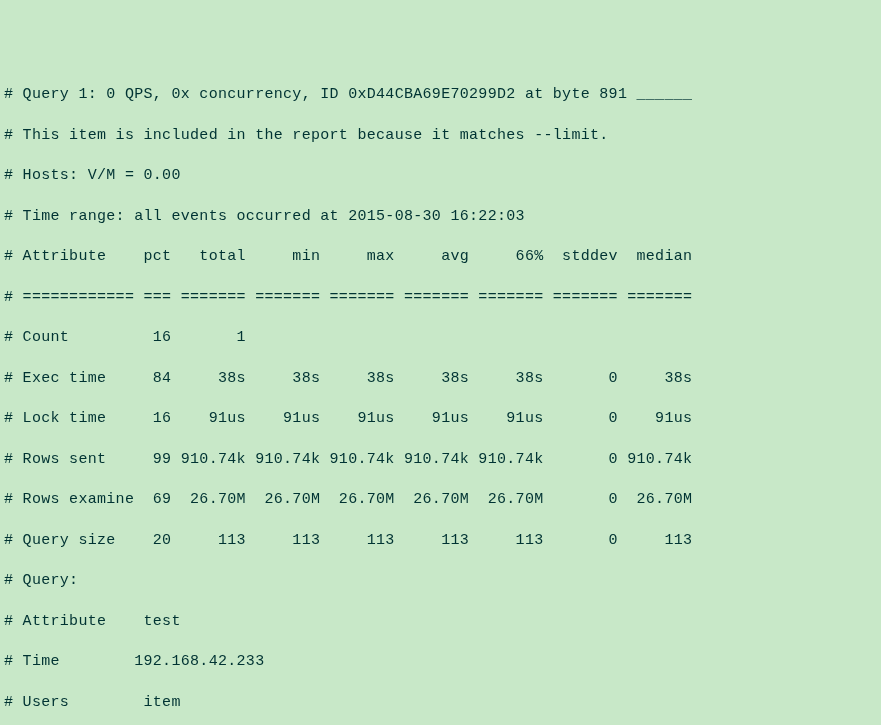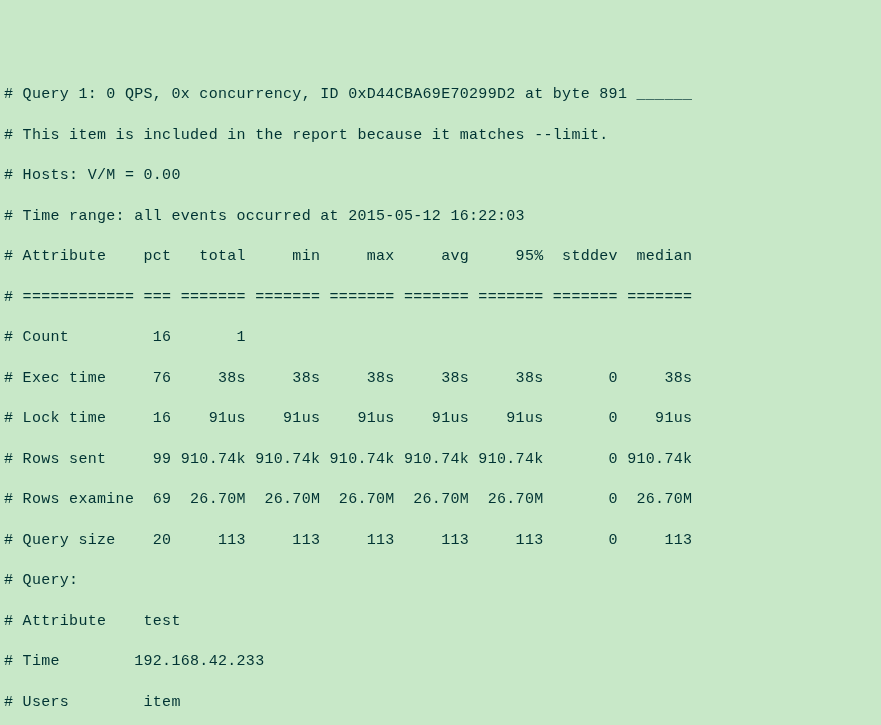--- a/index.html
+++ b/index.html
@@ -22,25 +22,25 @@
     }
   </style>
 </head>
 <body>
 
 
 
 <span class="line"># Query 1: 0 QPS, 0x concurrency, ID 0xD44CBA69E70299D2 at byte 891 ______</span>
 <span class="line"># This item is included in the report because it matches --limit.</span>
 <span class="line"># Hosts: V/M = 0.00</span>
-<span class="line"># Time range: all events occurred at 2015-05-12 16:22:03</span>
-<span class="line"># Attribute    pct   total     min     max     avg     95%  stddev  median</span>
+<span class="line"># Time range: all events occurred at 2015-08-30 16:22:03</span>
+<span class="line"># Attribute    pct   total     min     max     avg     66%  stddev  median</span>
 <span class="line"># ============ === ======= ======= ======= ======= ======= ======= =======</span>
 <span class="line"># Count         16       1</span>
-<span class="line"># Exec time     76     38s     38s     38s     38s     38s       0     38s</span>
+<span class="line"># Exec time     84     38s     38s     38s     38s     38s       0     38s</span>
 <span class="line"># Lock time     16    91us    91us    91us    91us    91us       0    91us</span>
 <span class="line"># Rows sent     99 910.74k 910.74k 910.74k 910.74k 910.74k       0 910.74k</span>
 <span class="line"># Rows examine  69  26.70M  26.70M  26.70M  26.70M  26.70M       0  26.70M</span>
 <span class="line"># Query size    20     113     113     113     113     113       0     113</span>
 <span class="line"># Query:</span>
 <span class="line"># Attribute    test</span>
 <span class="line"># Time        192.168.42.233</span>
 <span class="line"># Users        item</span>
 
 

